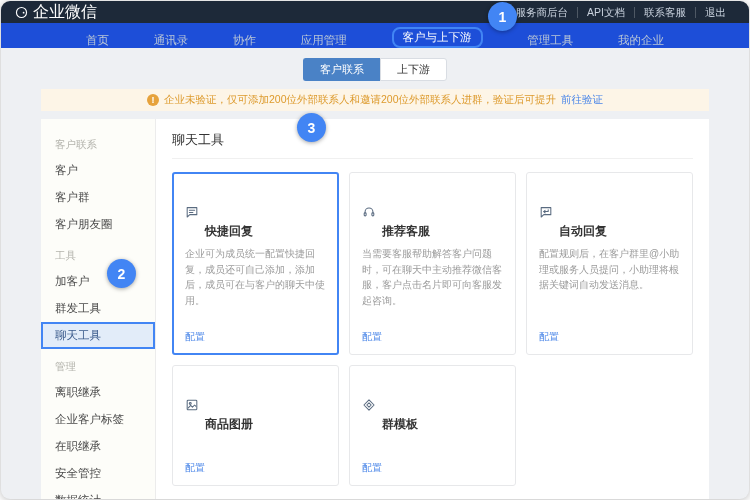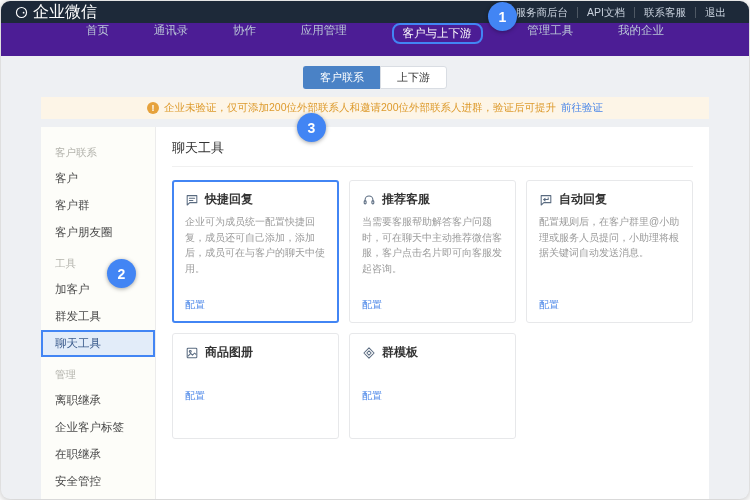--- a/index.html
+++ b/index.html
@@ -20,21 +20,21 @@
   }
   .brand { display:flex; align-items:center; gap:5px; color:#fff; font-size:16px; }
   .top-links { display:flex; align-items:center; }
   .top-link {
     color:#c8d1dd; font-size:10.5px; padding:0 9px; cursor:pointer;
     border-left:1px solid rgba(255,255,255,.22); line-height:11px; text-decoration:none;
   }
   .top-link:first-child { border-left:none; }
   
   .mainnav {
-    height:33px; background:#4c1d95; display:flex; align-items:flex-start;
+    height:25px; background:#1d4ed8; display:flex; align-items:flex-end;
     justify-content:space-between; padding:0 85px; flex:0 0 auto;
   }
   .nav-item { color:#b9c6d6; font-size:11.5px; cursor:pointer; white-space:nowrap; }
   .nav-item.active {
     color:#fff; border:2px solid #4285f4; border-radius:8px; padding:1px 9px;
   }
   
   .subnav { margin-top:10px; display:flex; justify-content:center; flex:0 0 auto; }
   .tab {
     font-size:11px; padding:3px 16px; background:#fff; color:#333;
@@ -74,21 +74,21 @@
   .cards { display:grid; grid-template-columns:repeat(3,1fr); gap:10px; }
   .card {
     border:1px solid #e7e8ea; border-radius:3px; background:#fff;
     padding:10px 12px; min-height:106px; display:flex; flex-direction:column;
     cursor:pointer;
   }
   .card.highlight { border:2px solid #4285f4; padding:9px 11px; }
   .card-head { display:flex; align-items:center; gap:6px; margin-bottom:6px; }
   .card-icon { display:flex; align-items:center; color:#5a6b80; }
   .card-icon svg { stroke:#5a6b80; fill:none; stroke-width:1.2; stroke-linecap:round; stroke-linejoin:round; }
-  .card-title { font-size:12px; font-weight:bold; color:#333; }
+  .card-title { font-size:12px; font-weight:bold; color:#333;margin-top:40px; }
   .card-desc { font-size:10px; color:#9a9a9a; line-height:1.55; flex:1 1 auto; }
   .card-action { font-size:10px; color:#4a86e8; margin-top:22px; text-decoration:none; cursor:pointer; align-self:flex-start; }
   
   .badge {
     position:absolute; width:29px; height:29px; border-radius:50%;
     background:#4285f4; color:#fff; font-size:14px; font-weight:bold;
     display:flex; align-items:center; justify-content:center; z-index:50;
     box-shadow:0 1px 4px rgba(0,0,0,.35);
   }
   .badge1 { left:487px; top:1px; }

